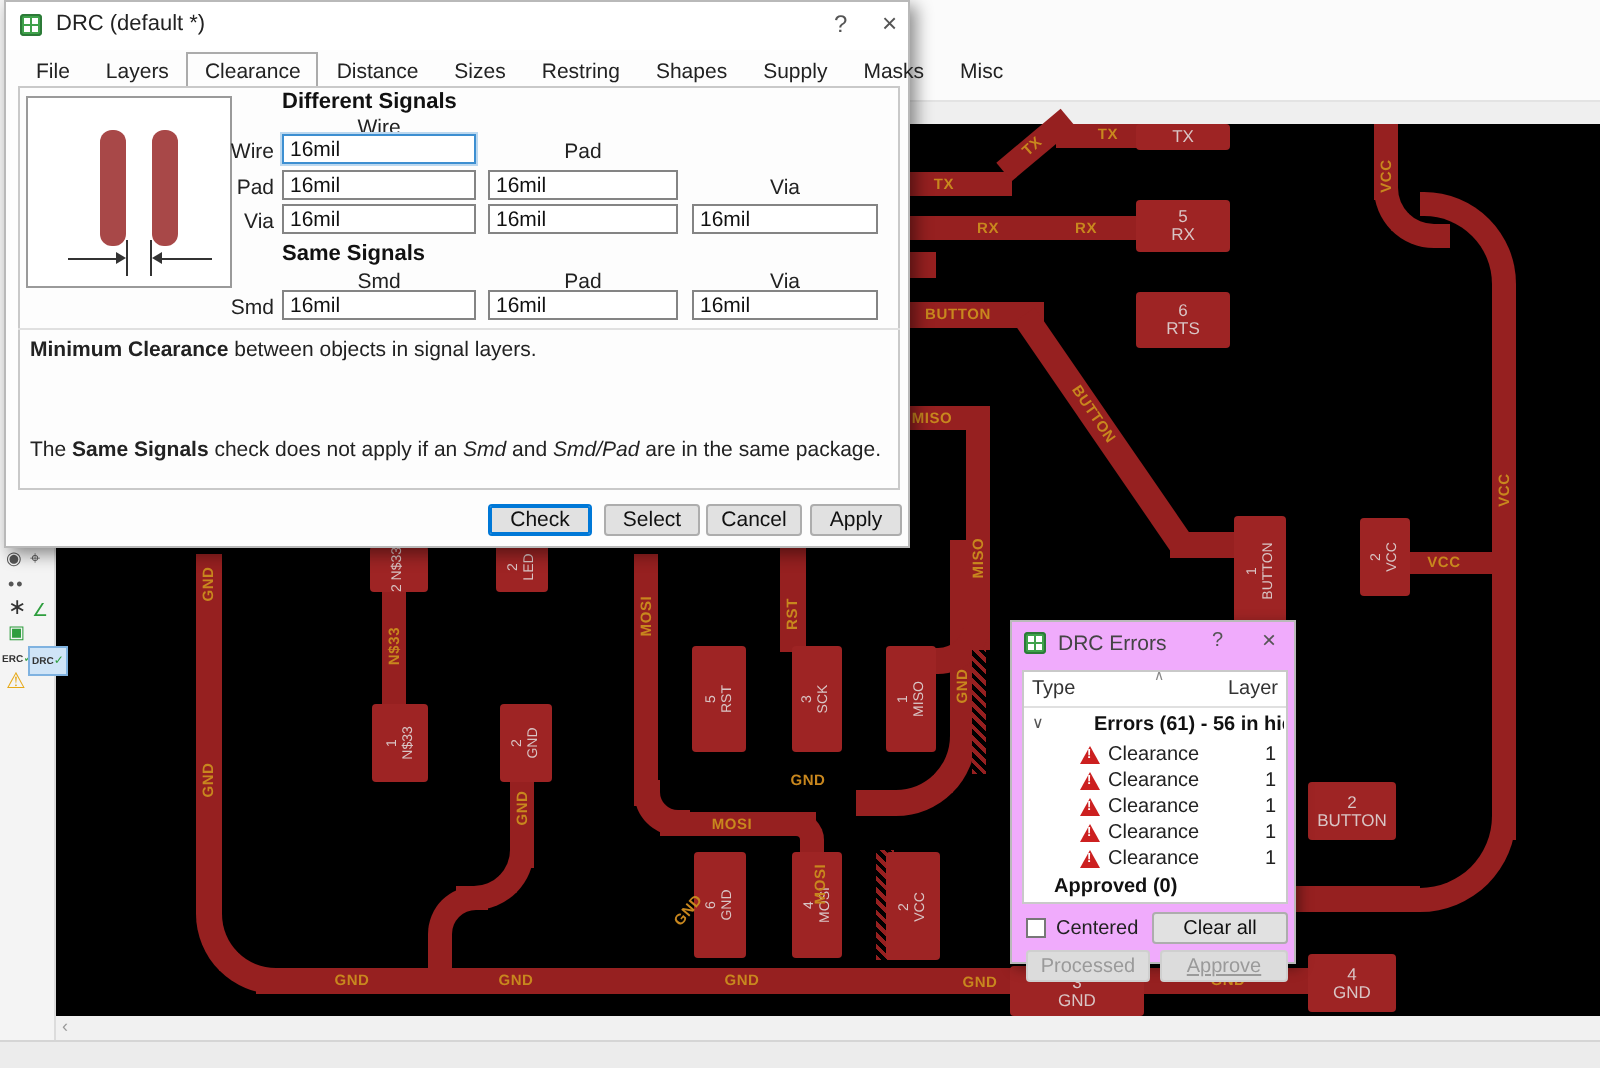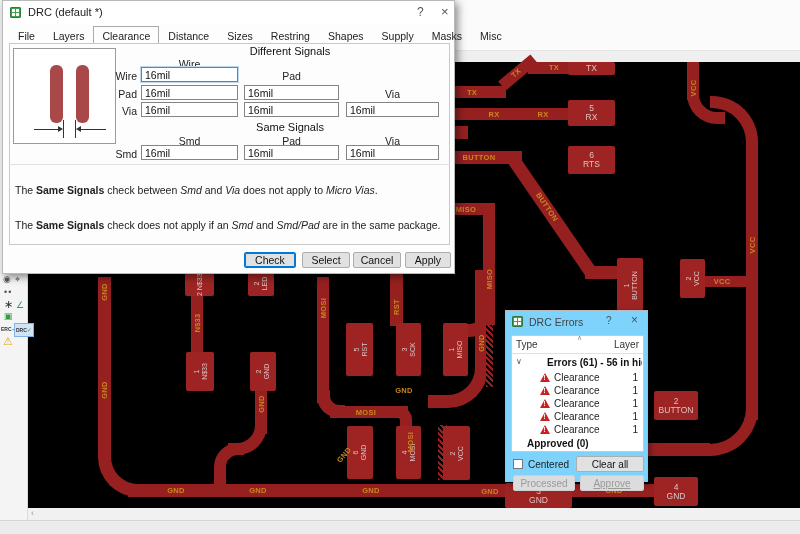--- a/index.html
+++ b/index.html
@@ -56,33 +56,33 @@
   .tab{padding:2px 8px 3px;border:1px solid transparent;border-bottom:none;position:relative;top:1px;}
   .tab.active{background:#fdfdfd;border-color:#ababab;padding-top:3px;}
   #tabpage{position:absolute;left:6px;top:42px;width:441px;height:202px;border:1px solid #c9c9c9;background:#fdfdfd;}
   #diagram{position:absolute;left:10px;top:47px;width:103px;height:96px;border:1px solid #9a9a9a;background:#fff;}
   .dbar{position:absolute;top:16px;width:13px;height:58px;background:#a84848;border-radius:6px;}
   .dimline{position:absolute;height:1px;background:#333;top:80px;}
   .dimtick{position:absolute;width:1px;height:18px;background:#333;top:71px;}
   .arr{position:absolute;top:77px;width:0;height:0;border-top:3.5px solid transparent;border-bottom:3.5px solid transparent;}
   .arr.r{border-left:5px solid #333;}
   .arr.l{border-right:5px solid #333;}
-  .heading{position:absolute;font-size:11px;font-weight:normal;color:#111;text-align:center;}
+  .heading{position:absolute;font-size:11px;font-weight:bold;color:#111;text-align:left;}
   .colhdr{position:absolute;font-size:10.5px;color:#222;text-align:center;}
   .rowlbl{position:absolute;font-size:10.5px;color:#222;text-align:right;width:44px;}
   .inp{position:absolute;width:97px;height:15px;border:1px solid #848484;font-size:10.5px;padding:0 3px;background:#fff;color:#111;}
   .inp.focus{border:1px solid var(--focus-blue);box-shadow:0 0 0 1px #bcd8ef;}
   .sep{position:absolute;height:1px;background:#e0e0e0;}
   .note{position:absolute;font-size:10.5px;color:#222;white-space:nowrap;}
   .btn{position:absolute;height:16px;background:#e1e1e1;border:1px solid #adadad;border-radius:2px;
     font-size:10.5px;color:#111;display:flex;align-items:center;justify-content:center;}
   .btn.default{border:1px solid #0078d7;box-shadow:0 0 0 1px #0078d7 inset;}
 
   
-  #errors-panel{left:505px;top:310px;width:143px;height:172px;background:#7dd3fc;border:1px solid #b9b9b9;
+  #errors-panel{left:505px;top:310px;width:143px;height:172px;background:#f0abfc;border:1px solid #b9b9b9;
     box-shadow:2px 2px 6px rgba(0,0,0,.4);z-index:5;}
   #errors-panel .win-title{font-size:10.5px;color:#444;}
   #err-list{position:absolute;left:5px;top:24px;width:133px;height:117px;background:#fff;border:1px solid #c9c9c9;overflow:hidden;}
   .el-hdr{position:absolute;font-size:10px;color:#333;}
   .el-group{position:absolute;font-size:10px;font-weight:bold;color:#111;white-space:nowrap;}
   .el-row-type{position:absolute;font-size:10px;color:#222;}
   .el-row-layer{position:absolute;font-size:10px;color:#222;right:5px;text-align:right;}
   .tri{position:absolute;width:0;height:0;border-left:5px solid transparent;border-right:5px solid transparent;
     border-bottom:9px solid var(--error-red);}
   .tri:after{content:"!";position:absolute;left:-1.5px;top:1px;font-size:6.5px;font-weight:bold;color:#fff;}
@@ -304,21 +304,21 @@
   <div class="colhdr" style="left:241px;top:134px;width:95px;">Pad</div>
   <div class="colhdr" style="left:343px;top:134px;width:93px;">Via</div>
 
   <div class="rowlbl" style="left:90px;top:147px;">Smd</div>
   <input class="inp" style="left: 138px; top: 144px;" value="16mil">
   <input class="inp" style="left: 241px; top: 144px; width: 95px;" value="16mil">
   <input class="inp" style="left: 343px; top: 144px; width: 93px;" value="16mil">
 
   <div class="sep" style="left:6px;top:163px;width:441px;"></div>
 
-  <div class="note" style="left:12px;top:183px;"><span>The </span><b>Same Signals</b><span> check between </span><i>Smd</i><span> and </span><i>Via</i><span> does not apply to </span><i>Micro Vias</i><span>.</span></div>
+  <div class="note" style="left:12px;top:168px;"><b>Minimum Clearance</b><span> between objects in signal layers.</span></div>
   <div class="note" style="left:12px;top:198px;margin-top:20px;"><span>The </span><b>Same Signals</b><span> check does not apply if an </span><i>Smd</i><span> and </span><i>Smd/Pad</i><span> are in the same package.</span></div>
 
   <div class="btn default" style="left:241px;top:251px;width:52px;">Check</div>
   <div class="btn" style="left:299px;top:251px;width:48px;">Select</div>
   <div class="btn" style="left:350px;top:251px;width:48px;">Cancel</div>
   <div class="btn" style="left:402px;top:251px;width:46px;">Apply</div>
 </div>
 
 <div class="abs" id="errors-panel">
   <span class="win-ico" style="left:6px;top:5px;"></span>

